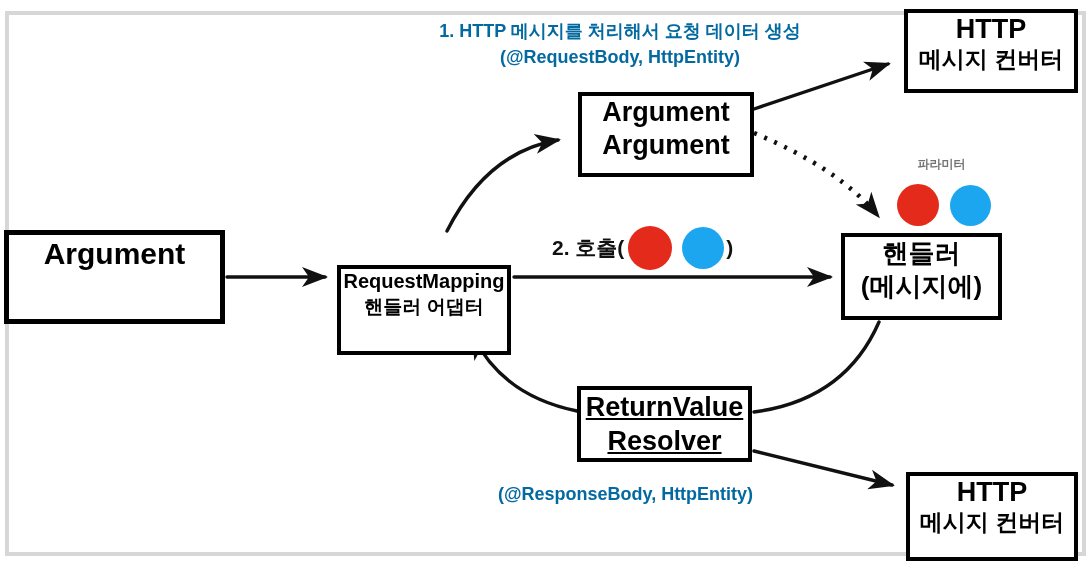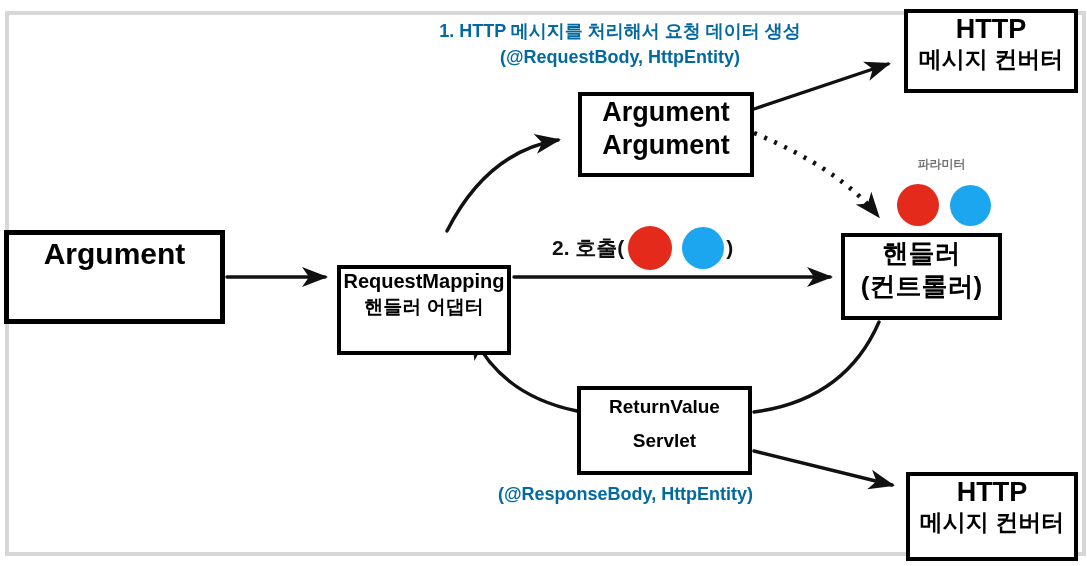--- a/index.html
+++ b/index.html
@@ -19,21 +19,21 @@
     display:flex;flex-direction:column;align-items:center;
     text-align:center;font-weight:bold;color:#000;z-index:3;box-sizing:border-box;
   }
   .box-dispatcher{left:4px;top:230px;width:221px;height:94px;border-width:5px;font-size:30px;line-height:38px;}
   .box-adapter{left:337px;top:233px;width:174px;height:90px;font-size:20px;line-height:25px;margin-top:32px;}
   .box-adapter .l2{font-size:19px;}
   .box-argresolver{left:578px;top:92px;width:176px;height:85px;font-size:27px;line-height:33px;}
   .box-handler{left:841px;top:233px;width:161px;height:87px;font-size:26px;line-height:33px;}
   .box-httptop{left:904px;top:9px;width:174px;height:84px;font-size:27px;line-height:32px;}
   .box-httptop .l2{font-size:23px;line-height:29px;}
-  .box-returnvalue{left:577px;top:386px;width:175px;height:89px;font-size:19px;line-height:34px;}
+  .box-returnvalue{left:577px;top:386px;width:175px;height:76px;font-size:27px;line-height:34px;text-decoration:underline;}
   .box-httpbottom{left:906px;top:472px;width:172px;height:89px;font-size:27px;line-height:32px;}
   .box-httpbottom .l2{font-size:23px;line-height:29px;}
   .note{
     position:absolute;z-index:4;font-weight:bold;text-align:center;
     color:#0369a1;font-size:18px;line-height:26px;
   }
   .note-step1{left:370px;top:18px;width:500px;}
   .note-step3{left:373px;top:481px;width:505px;}
   .note-param{left:894px;top:151px;width:95px;color:#737373;font-size:12px;}
   .dot{position:absolute;border-radius:50%;z-index:4;}
@@ -78,31 +78,31 @@
     <span class="l2">핸들러 어댑터</span>
   </div>
 
   <div class="box box-argresolver">
     <span class="l1">Argument</span>
     <span class="l2">Argument</span>
   </div>
 
   <div class="box box-handler">
     <span class="l1">핸들러</span>
-    <span class="l2">(컨트롤러)</span>
+    <span class="l2">(메시지에)</span>
   </div>
 
   <div class="box box-httptop">
     <span class="l1">HTTP</span>
     <span class="l2">메시지 컨버터</span>
   </div>
 
   <div class="box box-returnvalue">
     <span class="l1">ReturnValue</span>
-    <span class="l2">Servlet</span>
+    <span class="l2">Resolver</span>
   </div>
 
   <div class="box box-httpbottom">
     <span class="l1">HTTP</span>
     <span class="l2">메시지 컨버터</span>
   </div>
 
   <div class="note note-step1">
     <div>1. HTTP 메시지를 처리해서 요청 데이터 생성</div>
     <div>(@RequestBody, HttpEntity)</div>

